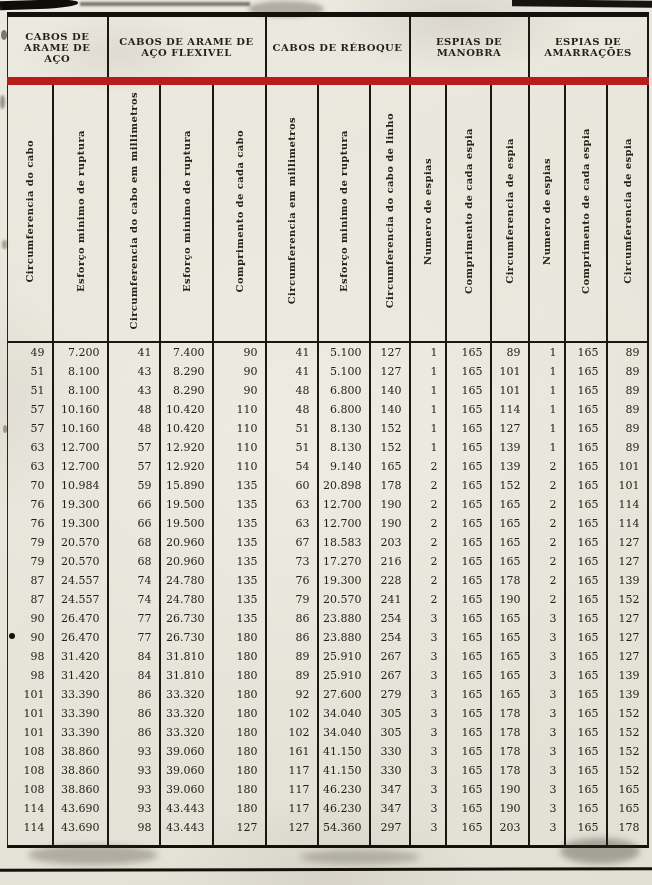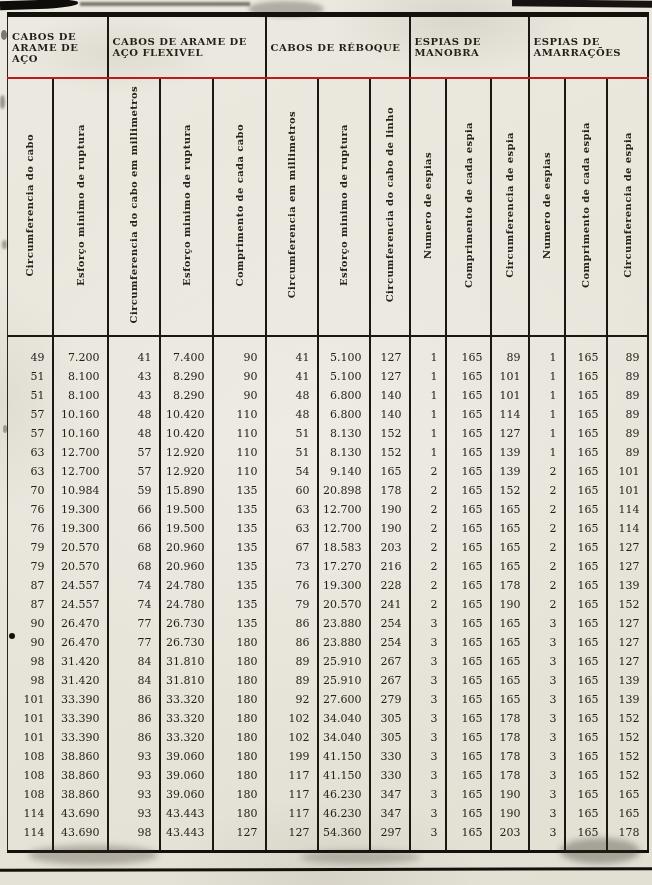--- a/index.html
+++ b/index.html
@@ -22,22 +22,22 @@
   table.spec{
     position:absolute;left:7px;top:12px;width:640px;
     border-collapse:collapse;table-layout:fixed;
     border-top:5px solid #14110d;
     border-left:1px solid #2a251e;
     border-right:2px solid #1b1712;
     border-bottom:3px solid #14110d;
   }
   th,td{margin:0;overflow:hidden;}
   th.group{
-    height:56px;vertical-align:middle;text-align:left;
-    border-left:2px solid #1b1712;border-bottom:2px solid #b91c1c;
+    height:56px;vertical-align:middle;text-align:center;
+    border-left:2px solid #1b1712;border-bottom:8px solid #b91c1c;
     font-size:10px;font-weight:bold;letter-spacing:0.5px;
     padding:2px 4px;color:#241f19;
   }
   tr.groups th:first-child{border-left:none;}
   th.vert{
     height:256px;vertical-align:middle;text-align:center;
     border-left:2px solid #1b1712;border-bottom:2px solid #1b1712;
     padding:0;
   }
   tr.vheads th:first-child{border-left:none;}
@@ -49,21 +49,21 @@
     font-size:10px;font-weight:bold;letter-spacing:0.4px;
     color:#262119;
   }
   tbody td{
     border-left:2px solid #1b1712;
     text-align:right;padding:0 7px 0 0;
     height:19px;font-size:11px;line-height:19px;
     color:#221e18;
   }
   tbody tr td:first-child{border-left:none;}
-  tbody tr:first-child td{padding-top:11px;}
+  tbody tr:first-child td{}
   tbody tr:last-child td{padding-bottom:8px;}
   .bottom-rule{
     position:absolute;left:0;top:868px;width:652px;height:3px;
     background:#14110d;transform:rotate(-0.15deg);
   }
   .smudge{position:absolute;pointer-events:none;}
   .sm-top-left{left:0;top:0;width:78px;height:9px;background:#0f0d0a;border-radius:0 40% 50% 0;transform:rotate(-2deg);}
   .sm-top-mid{left:248px;top:1px;width:76px;height:16px;background:rgba(70,63,54,0.35);border-radius:50%;filter:blur(2px);}
   .sm-top-right{right:0;top:0;width:140px;height:7px;background:#161310;transform:rotate(0.6deg);}
   .sm-top-band{left:80px;top:2px;width:170px;height:4px;background:rgba(30,26,20,0.55);filter:blur(1px);}
@@ -469,21 +469,21 @@
         <td>3</td>
         <td>165</td>
         <td>152</td>
       </tr>
       <tr>
         <td>108</td>
         <td>38.860</td>
         <td>93</td>
         <td>39.060</td>
         <td>180</td>
-        <td>199</td>
+        <td>161</td>
         <td>41.150</td>
         <td>330</td>
         <td>3</td>
         <td>165</td>
         <td>178</td>
         <td>3</td>
         <td>165</td>
         <td>152</td>
       </tr>
       <tr>

